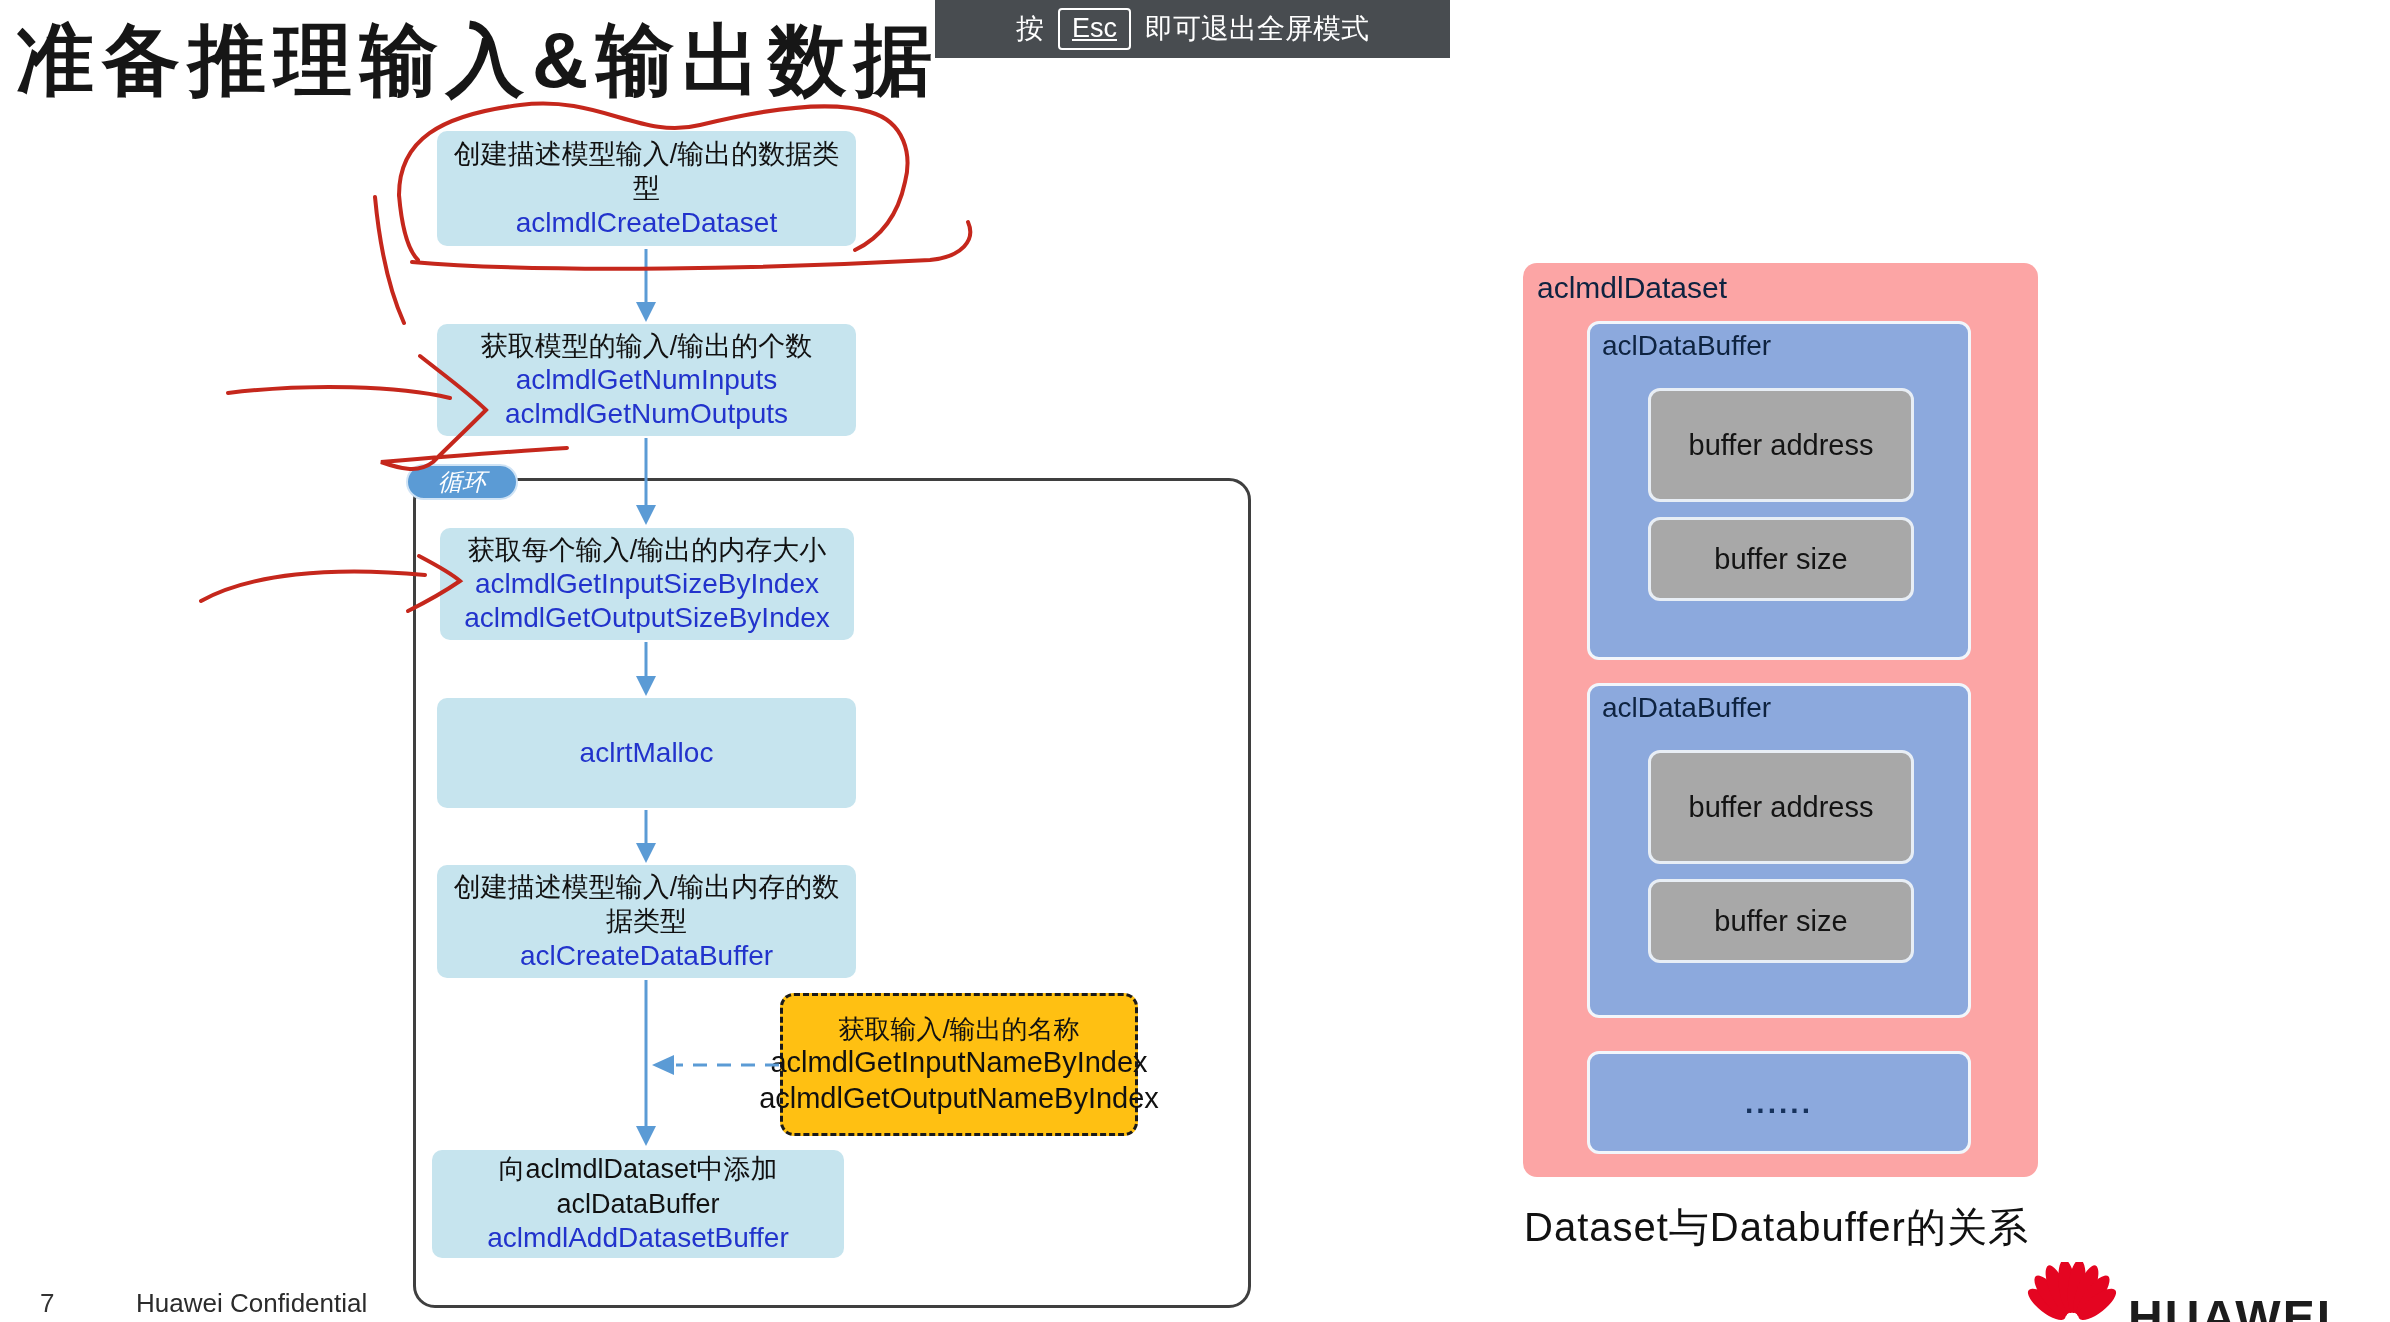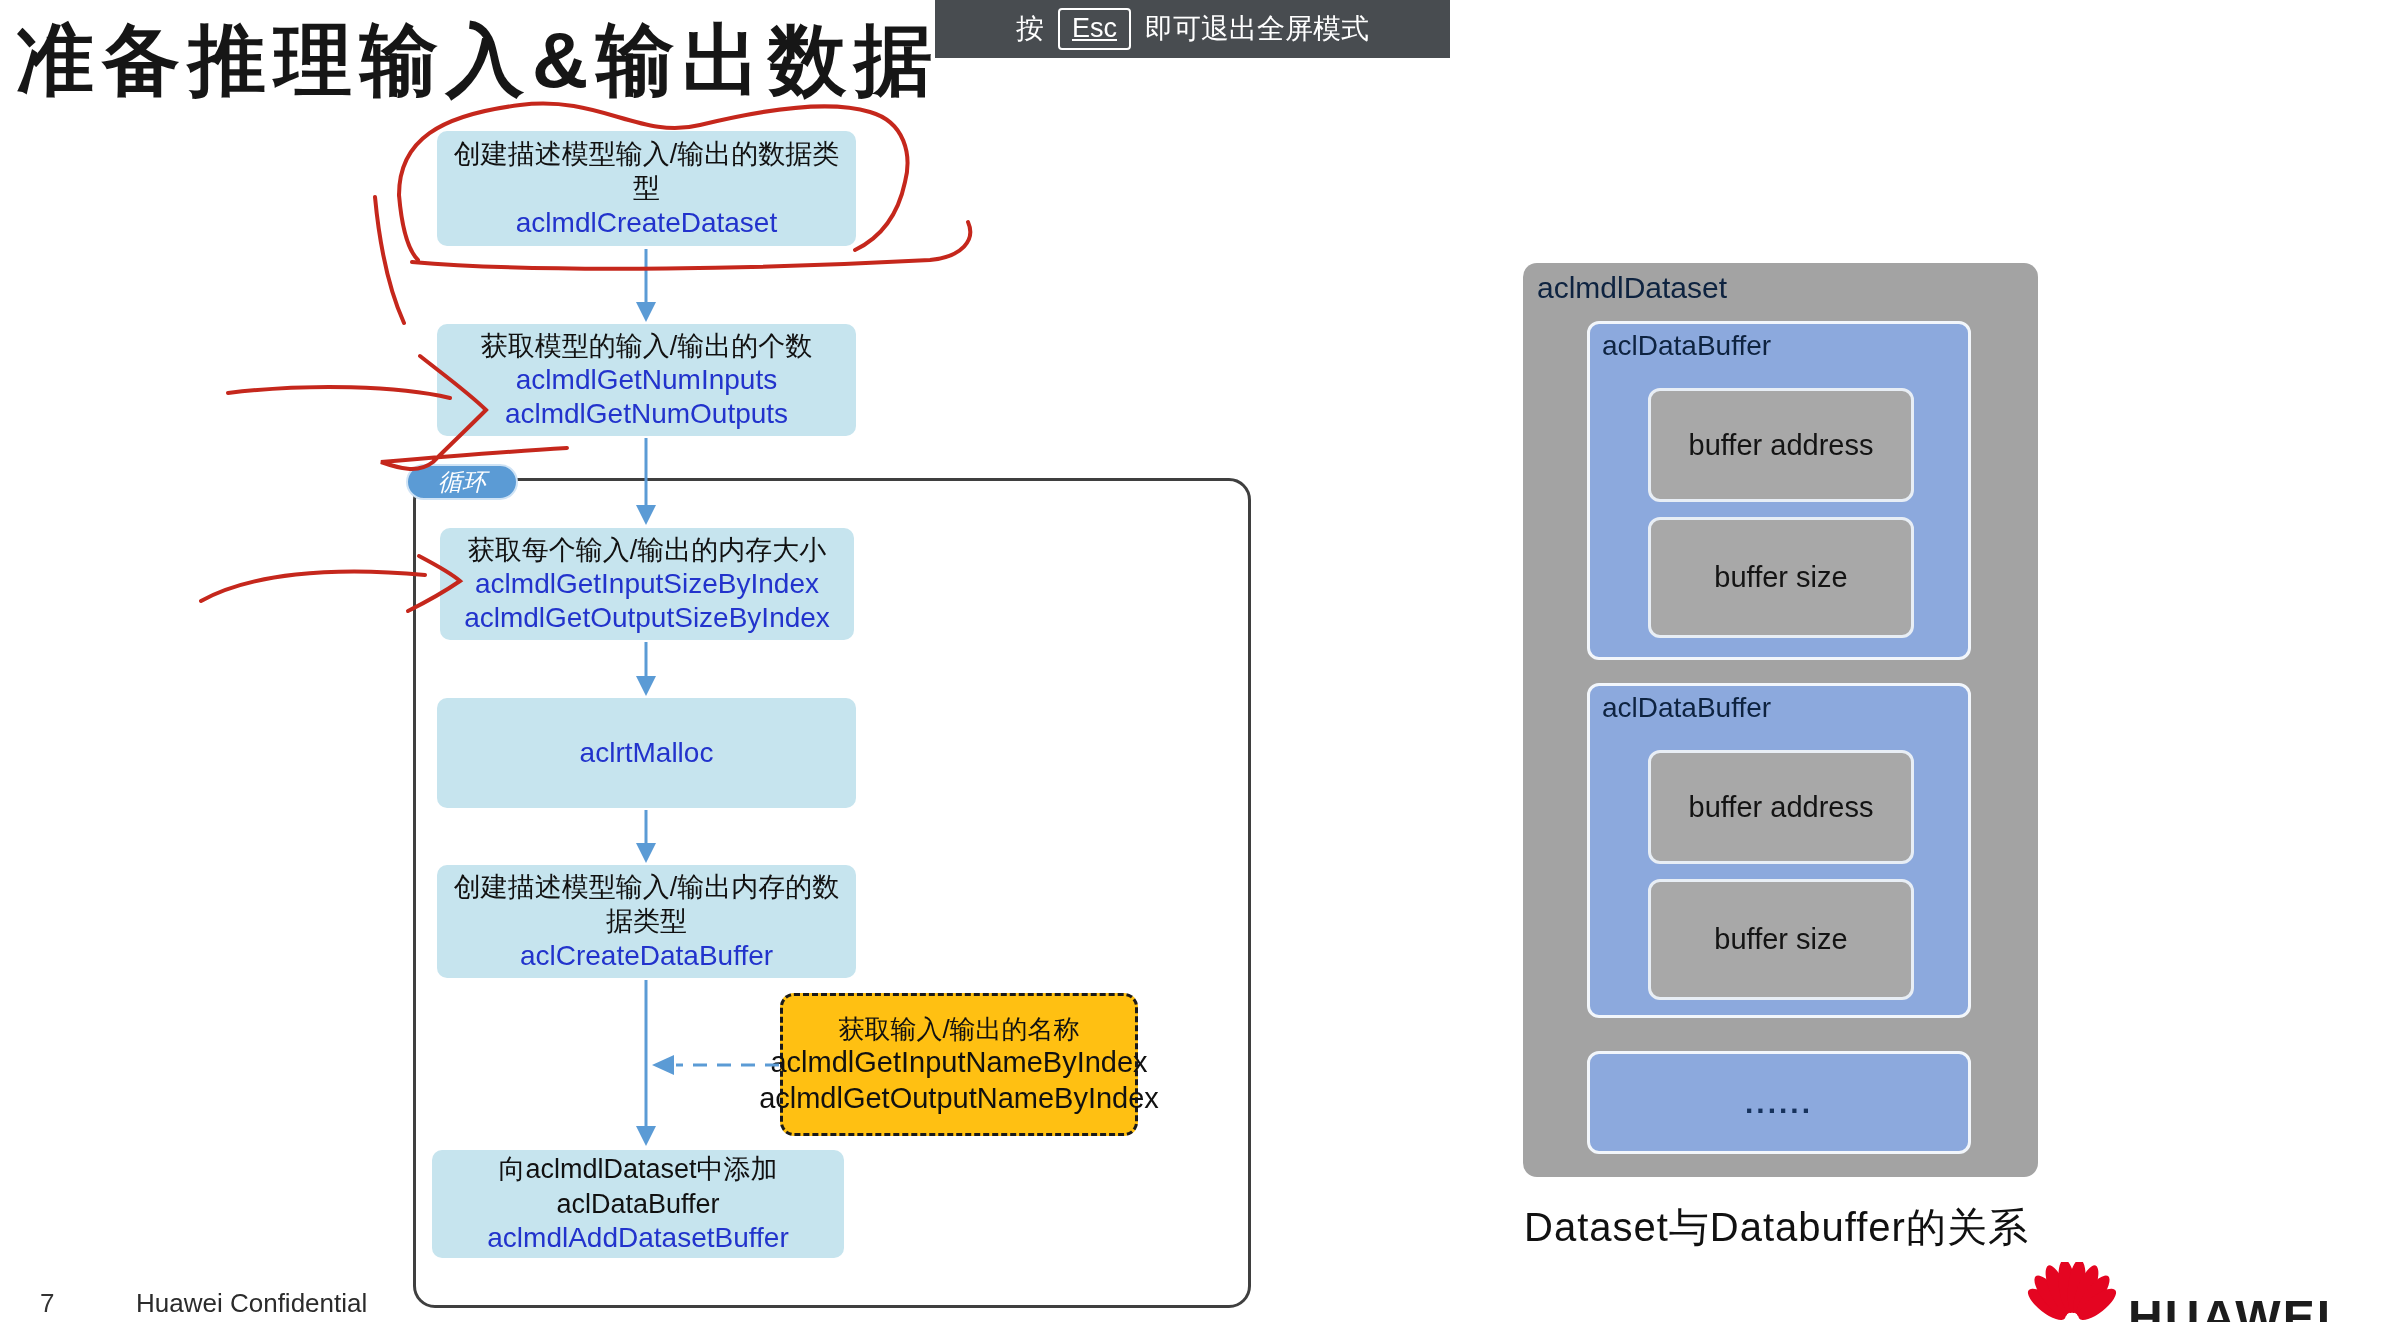--- a/index.html
+++ b/index.html
@@ -48,38 +48,38 @@
     position:absolute;left:780px;top:993px;width:358px;height:143px;
     background:#ffc012;border:3px dashed #1a1a1a;border-radius:14px;box-sizing:border-box;
     display:flex;flex-direction:column;justify-content:center;align-items:center;
     text-align:center;z-index:5;
   }
   .orange-note .cn{font-size:26px;color:#111;line-height:1.25;}
   .orange-note .api{font-size:29px;color:#111;line-height:1.22;}
   
   .ds-container{
     position:absolute;left:1523px;top:263px;width:515px;height:914px;
-    background:#a3a3a3;border-radius:14px;z-index:4;
+    background:#fca5a5;border-radius:14px;z-index:4;
   }
   .ds-label{position:absolute;left:14px;top:8px;font-size:30px;color:#0e2340;}
   .dbuf{
     position:absolute;left:64px;width:384px;background:#8ca9dd;
     border:3px solid #f2f6fb;border-radius:12px;box-sizing:border-box;
   }
   .dbuf1{top:58px;height:339px;}
   .dbuf2{top:420px;height:335px;}
   .dbuf-label{position:absolute;left:12px;top:6px;font-size:28px;color:#0e2340;}
   .graybox{
     position:absolute;left:58px;width:266px;background:#a8a8a8;
     border:3px solid #e8eef5;border-radius:12px;box-sizing:border-box;
     display:flex;align-items:center;justify-content:center;
     font-size:29px;color:#141414;
   }
   .ga{top:64px;height:114px;}
-  .gs{top:193px;height:121px;}
+  .gs{top:193px;height:84px;}
   .ellipsisbox{
     position:absolute;left:64px;top:788px;width:384px;height:103px;
     background:#8ca9dd;border:3px solid #f2f6fb;border-radius:12px;box-sizing:border-box;
     display:flex;align-items:center;justify-content:center;
     font-size:30px;font-weight:700;color:#16325c;letter-spacing:3px;
   }
   .diagram-caption{
     position:absolute;left:1524px;top:1200px;font-size:40px;color:#111;letter-spacing:1px;
   }
   

